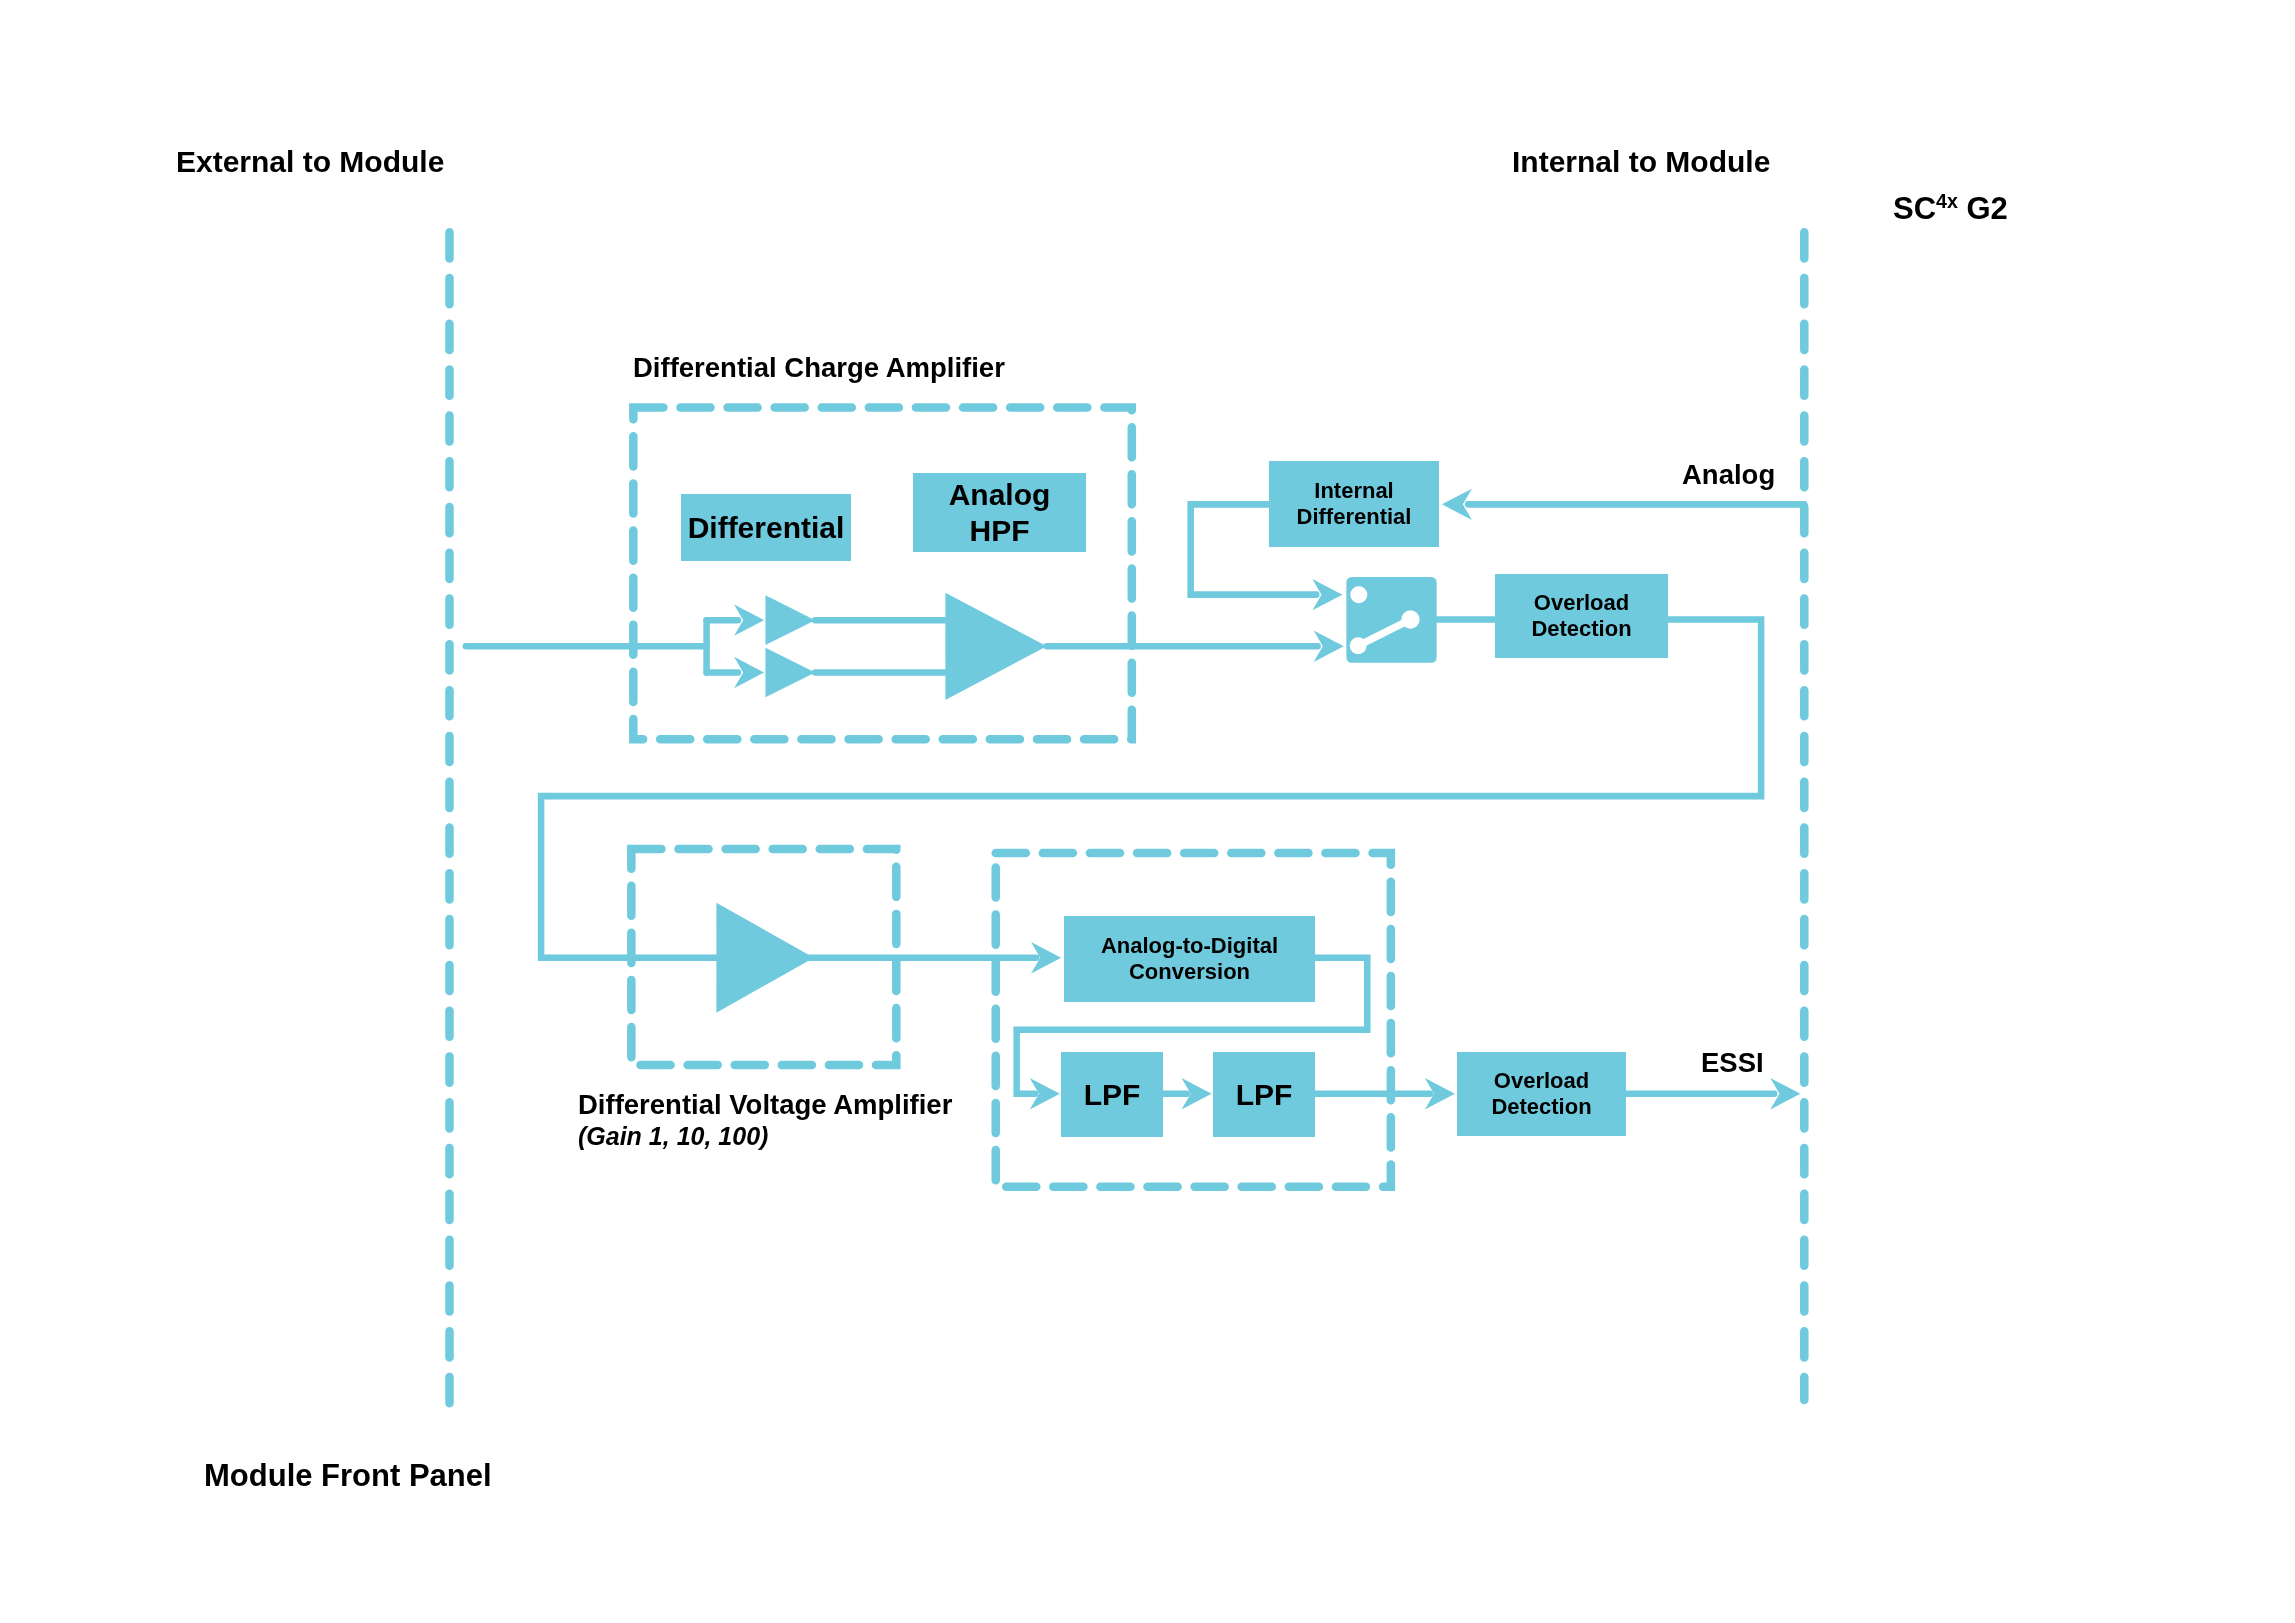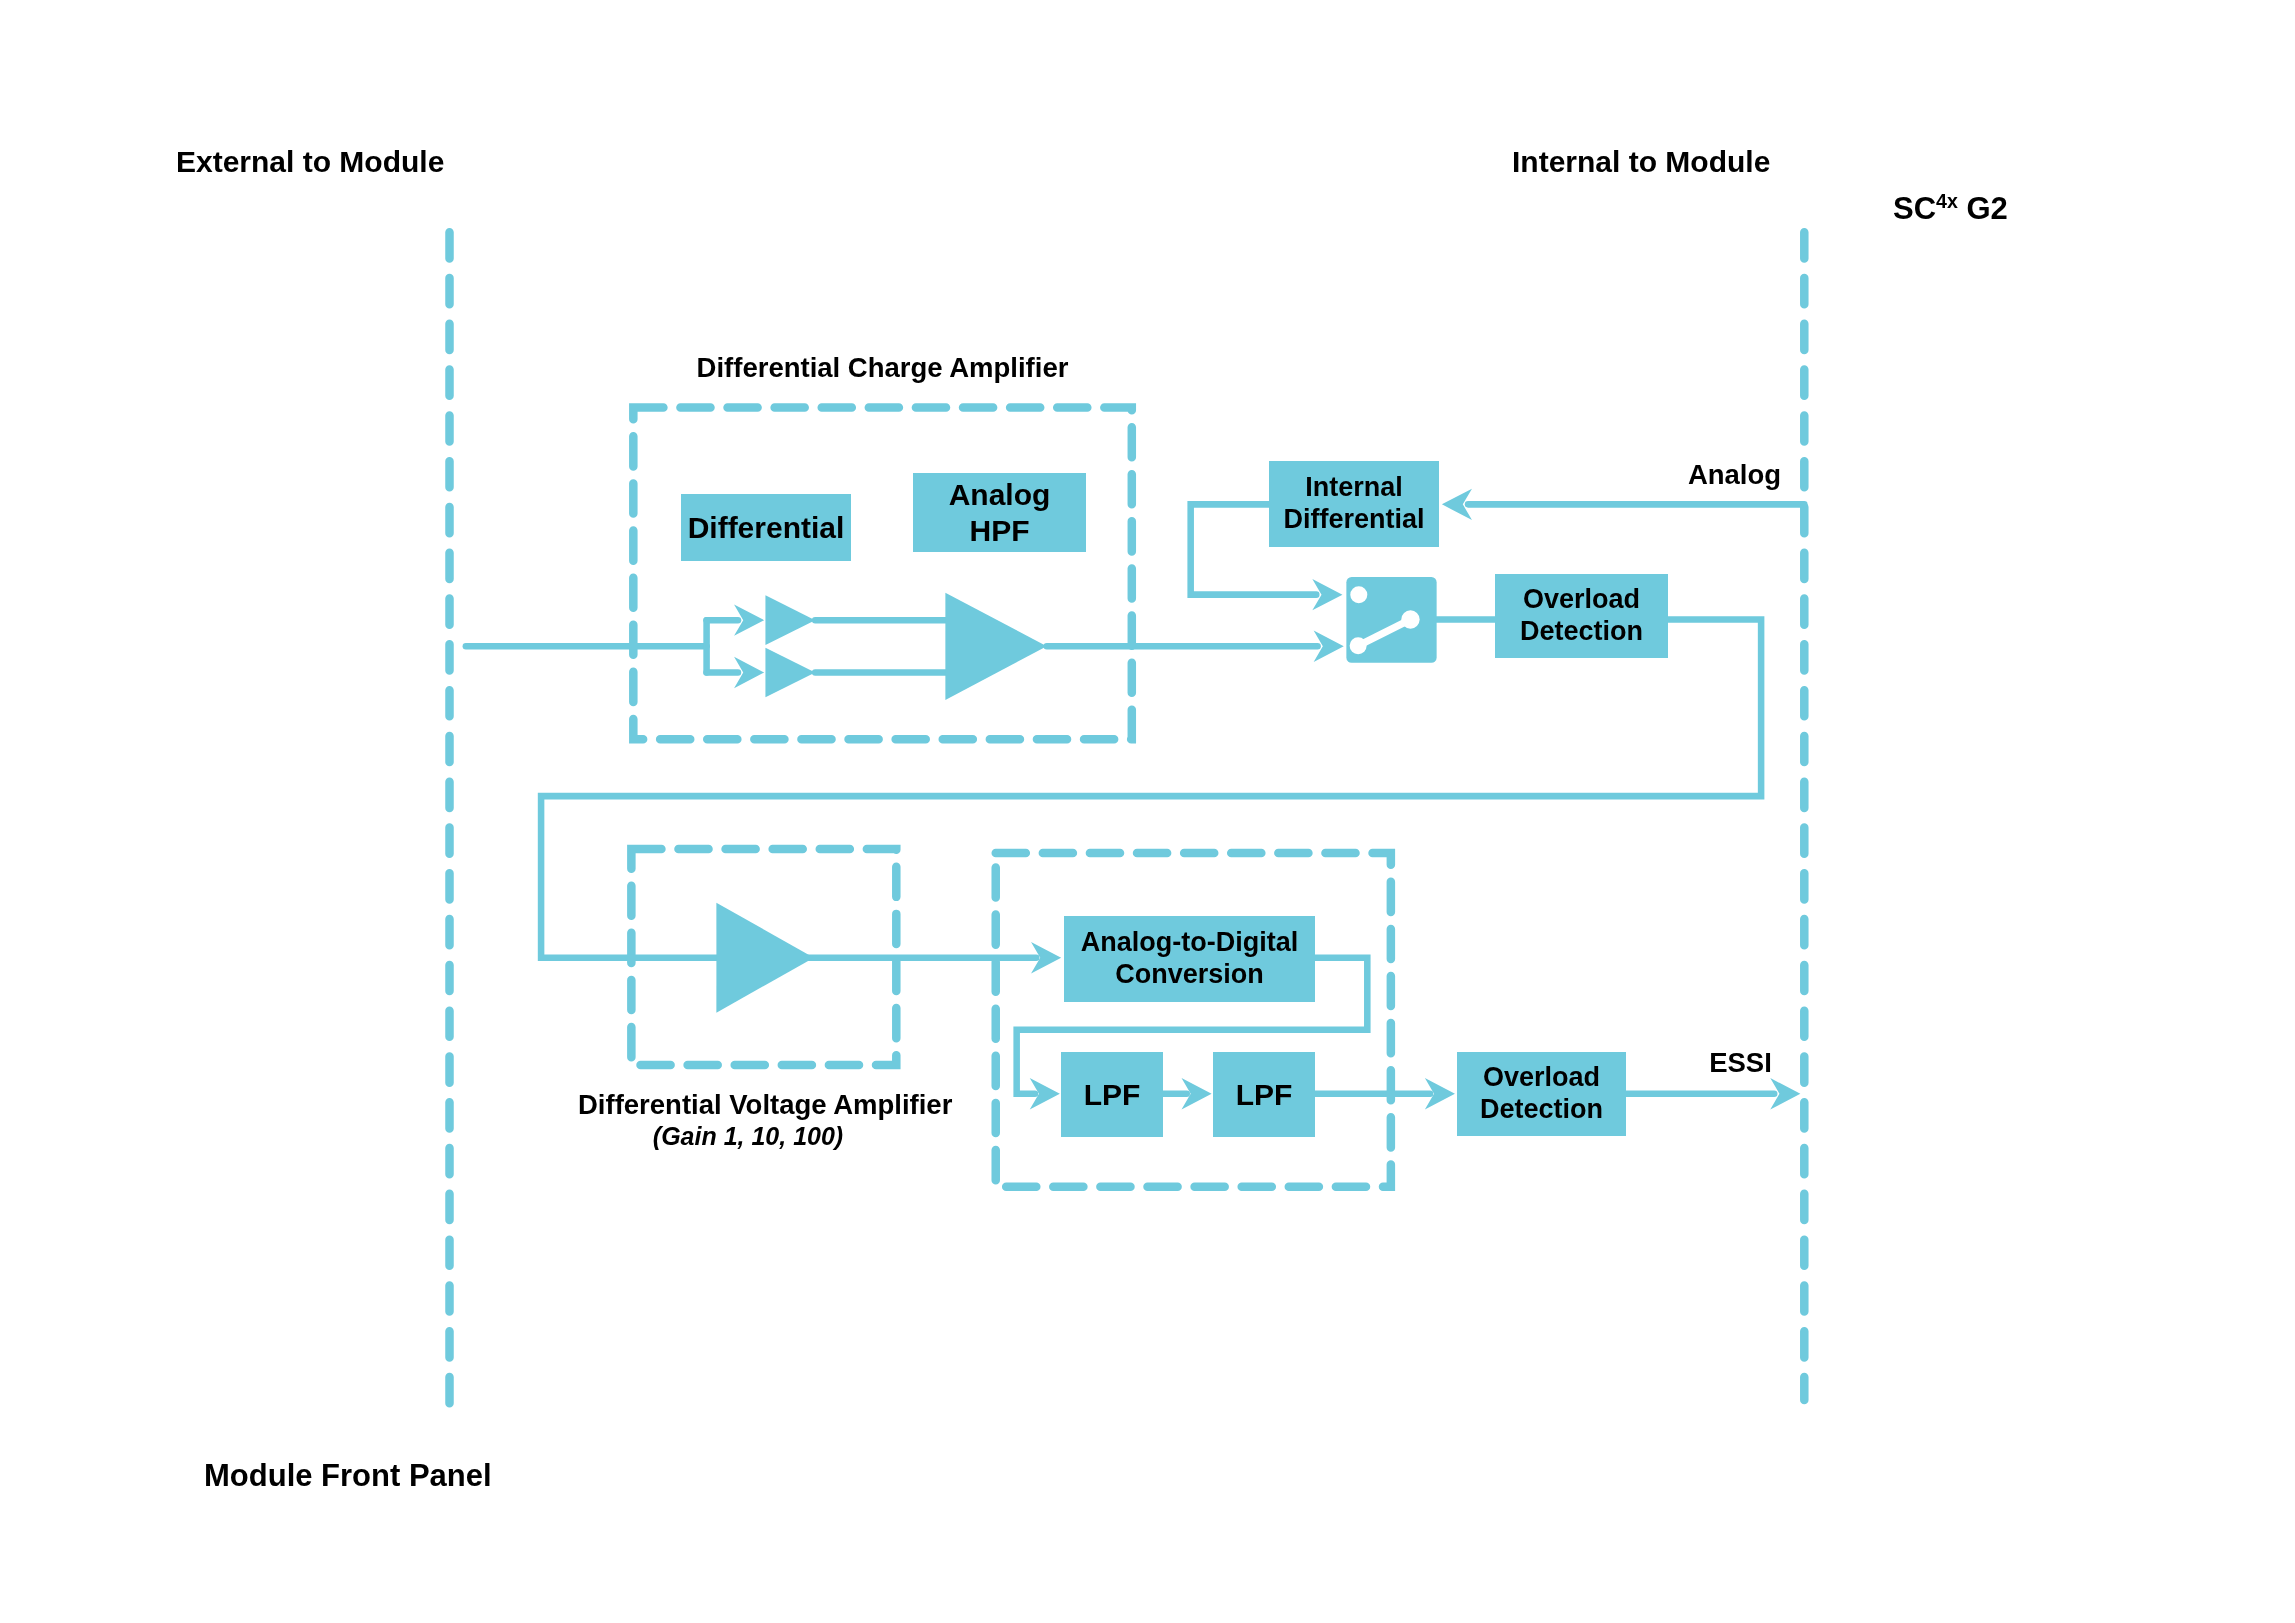--- a/index.html
+++ b/index.html
@@ -7,30 +7,30 @@
   #stage {
     position:relative; width:2295px; height:1623px; background:var(--bg);
     font-family:"Liberation Sans", sans-serif; color:var(--ink); overflow:hidden;
   }
   #wires { position:absolute; left:0; top:0; width:2295px; height:1623px; }
   .lbl { position:absolute; font-weight:bold; white-space:nowrap; }
   .h46 { font-size:30px; }
   .h48 { font-size:31px; }
   .h42 { font-size:27.5px; }
   .h38 { font-size:25px; }
-  .center { text-align:center; }
+  .center { text-align:left; }
   .italic { font-style:italic; }
   sup.prod { font-size:19.6px; vertical-align:super; line-height:0; }
   .box {
     position:absolute; background:var(--accent); color:var(--ink);
     display:flex; flex-direction:column; align-items:center; justify-content:center;
     font-weight:bold; text-align:center; line-height:1.18;
   }
   .f46 { font-size:30px; }
-  .f42 { font-size:27px; }
+  .f42 { font-size:22px; }
 </style>
 </head>
 <body>
 
 <div id="stage">
 
   <svg id="wires" viewBox="0 0 3508 2481">
     <g stroke="#6FCADD" stroke-width="13" stroke-linecap="round" fill="none">
 
       <path d="M687 355 V2165" stroke-dasharray="40 30"></path>

